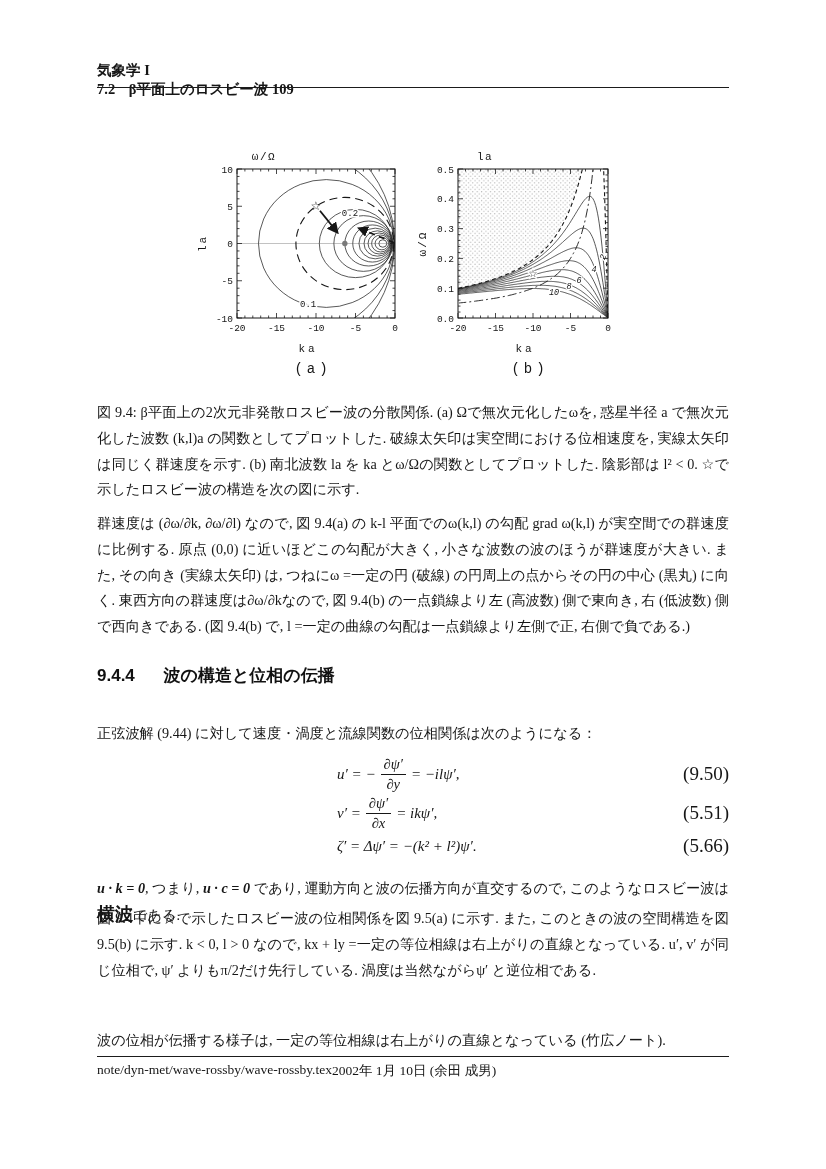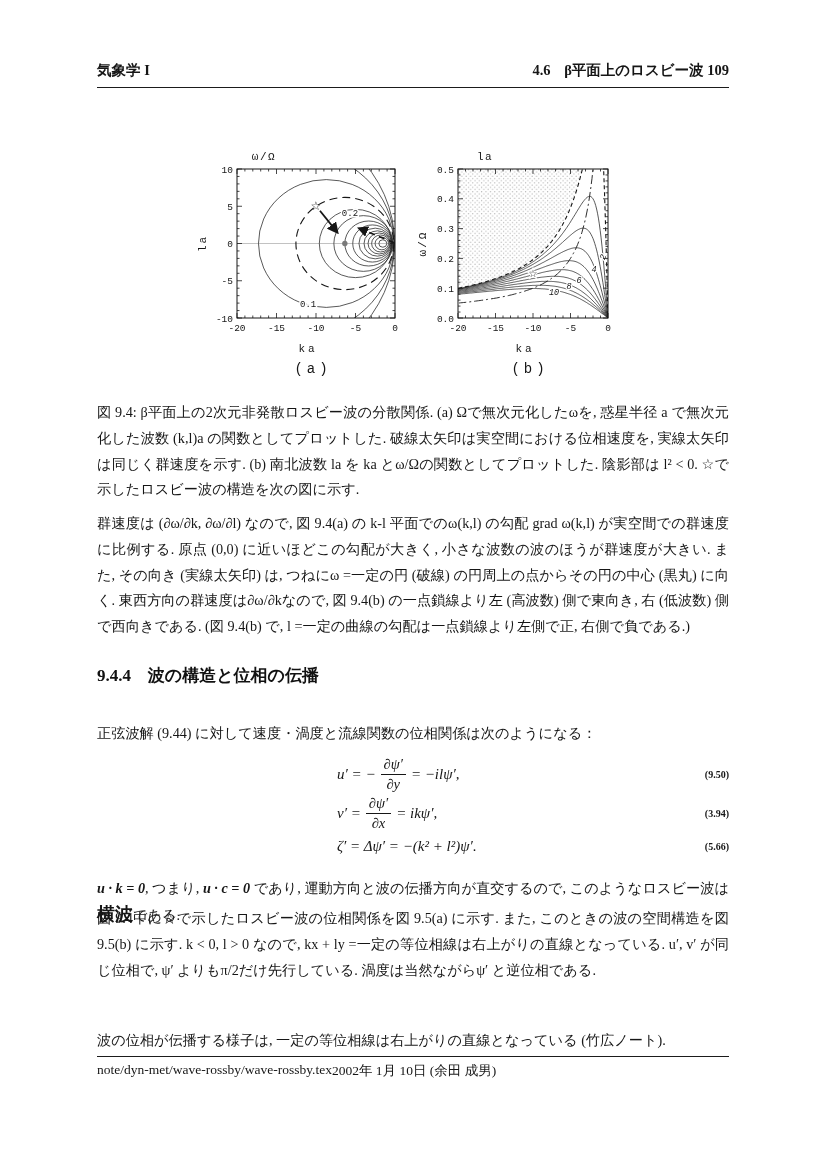--- a/index.html
+++ b/index.html
@@ -1,52 +1,52 @@
 <!DOCTYPE html>
 <html><head>
 <meta charset="utf-8">
 <style>
   html,body{margin:0;padding:0;background:#ffffff;}
   .page{position:relative;width:826px;height:1169px;background:#fff;
         font-family:"Liberation Serif","DejaVu Serif",serif;color:#161616;overflow:hidden;}
   .hdr{position:absolute;top:61px;left:97px;width:632px;display:flex;
-       justify-content:space-between;align-items:baseline;font-weight:bold;font-size:14.5px;}
+       justify-content:space-between;align-items:baseline;font-weight:bold;font-size:14.5px;flex-direction:column;}
   .hdr-right span{margin-left:0;}
   .hdr-right .sec-no{margin-right:10px;}
   .hdr-right .pg-no{}
   .rule{position:absolute;left:97px;width:632px;height:1.2px;background:#1b1b1b;}
   .caption,.para{position:absolute;left:97px;width:632px;font-size:14.2px;
        line-height:25.8px;text-align:justify;text-justify:inter-ideograph;}
   .sechead{position:absolute;left:97px;top:664px;font-family:"Liberation Sans","DejaVu Sans",sans-serif;
        font-weight:bold;font-size:17px;color:#111;}
-  .sechead .no{font-family:Liberation Serif, serif;margin-right:12px;}
+  .sechead .no{font-family:Liberation Sans, sans-serif;margin-right:24px;}
   .eqs{position:absolute;left:97px;top:754px;width:632px;}
   .eqrow{display:flex;align-items:center;}
   .eqrow .expr{margin-left:240px;font-style:italic;font-size:15px;display:flex;align-items:center;gap:5px;}
   .frac{display:inline-flex;flex-direction:column;align-items:center;line-height:1.12;font-size:14.5px;}
   .frac .num{padding:0 3px 1px;border-bottom:1.2px solid #161616;}
   .frac .den{padding:1px 3px 0;}
-  .eqrow .tag{margin-left:auto;font-style:normal;font-size:10px;font-weight:bold;}
+  .eqrow .tag{margin-left:auto;font-style:normal;font-size:19px;}
   .r1{height:40px;} .r2{height:38px;} .r3{height:28px;gap:44px;}
   .mi{font-style:italic;font-weight:bold;}
   .b{font-weight:bold;font-family:"Liberation Sans","DejaVu Sans",sans-serif;font-size:18px;}
   .ftr{position:absolute;left:97px;width:632px;top:1062px;display:flex;
        font-size:13.5px;}
   svg{position:absolute;}
   svg text{fill:#161616;}
 </style>
 </head>
 <body>
 
 <div class="page">
 
   <div class="hdr">
     <span>気象学 I</span>
     <span class="hdr-right">
-      <span class="sec-no">4.6</span>
+      <span class="sec-no">7.2</span>
       <span>β平面上のロスビー波</span>
       <span class="pg-no">109</span>
     </span>
   </div>
   <div class="rule" style="top:87px;"></div>
 
   <svg id="plotA" width="250" height="245" style="left:188px;top:140px;">
       <defs>
         <clipPath id="clipA">
           <rect x="49" y="29" width="158" height="149"></rect>
@@ -356,21 +356,21 @@
     </div>
     <div class="eqrow r2">
       <span class="expr">
         <span>v′ =</span>
         <span class="frac">
           <span class="num">∂ψ′</span>
           <span class="den">∂x</span>
         </span>
         <span>= ikψ′,</span>
       </span>
-      <span class="tag">(3.94)</span>
+      <span class="tag">(5.51)</span>
     </div>
     <div class="eqrow r3">
       <span class="expr">
         <span>ζ′ = Δψ′ = −(k² + l²)ψ′.</span>
       </span>
       <span class="tag">(5.66)</span>
     </div>
   </div>
 
   <div class="para" style="top:876px;"><span class="mi">u · k = 0</span><span>, つまり, </span><span class="mi">u · c = 0</span><span> であり, 運動方向と波の伝播方向が直交するので, このようなロスビー波は</span><span class="b">横波</span><span>である.</span></div>

